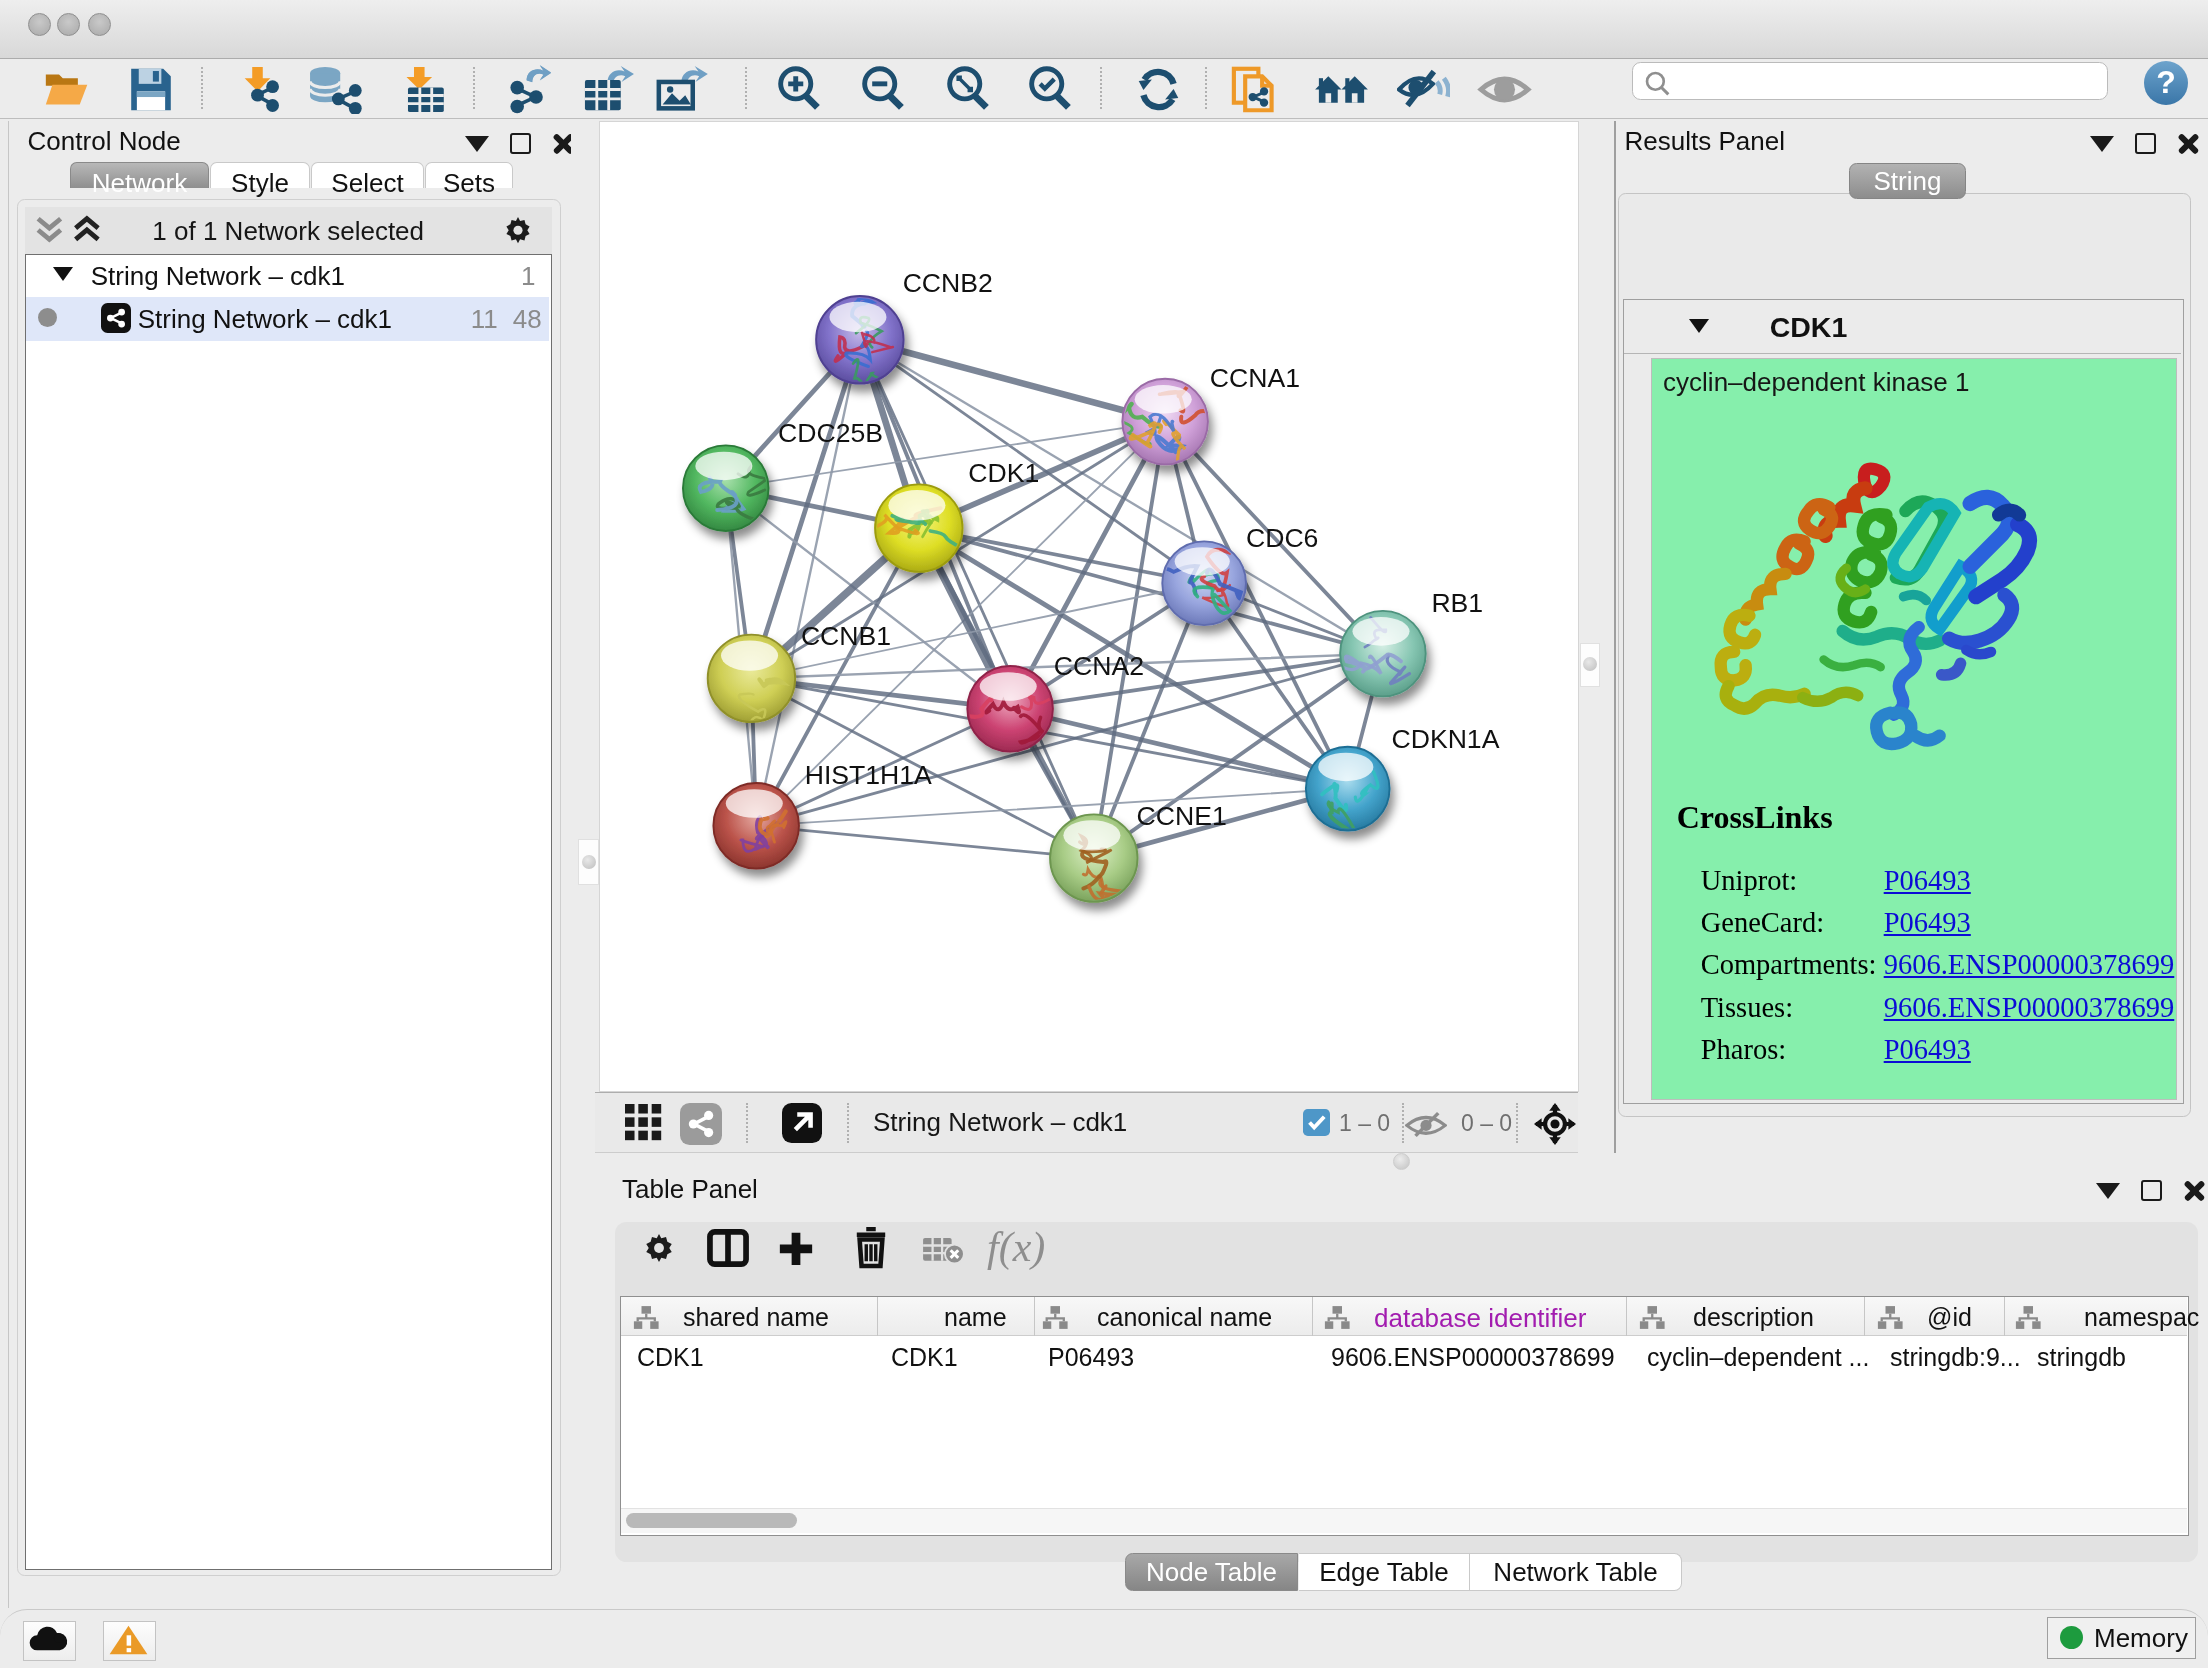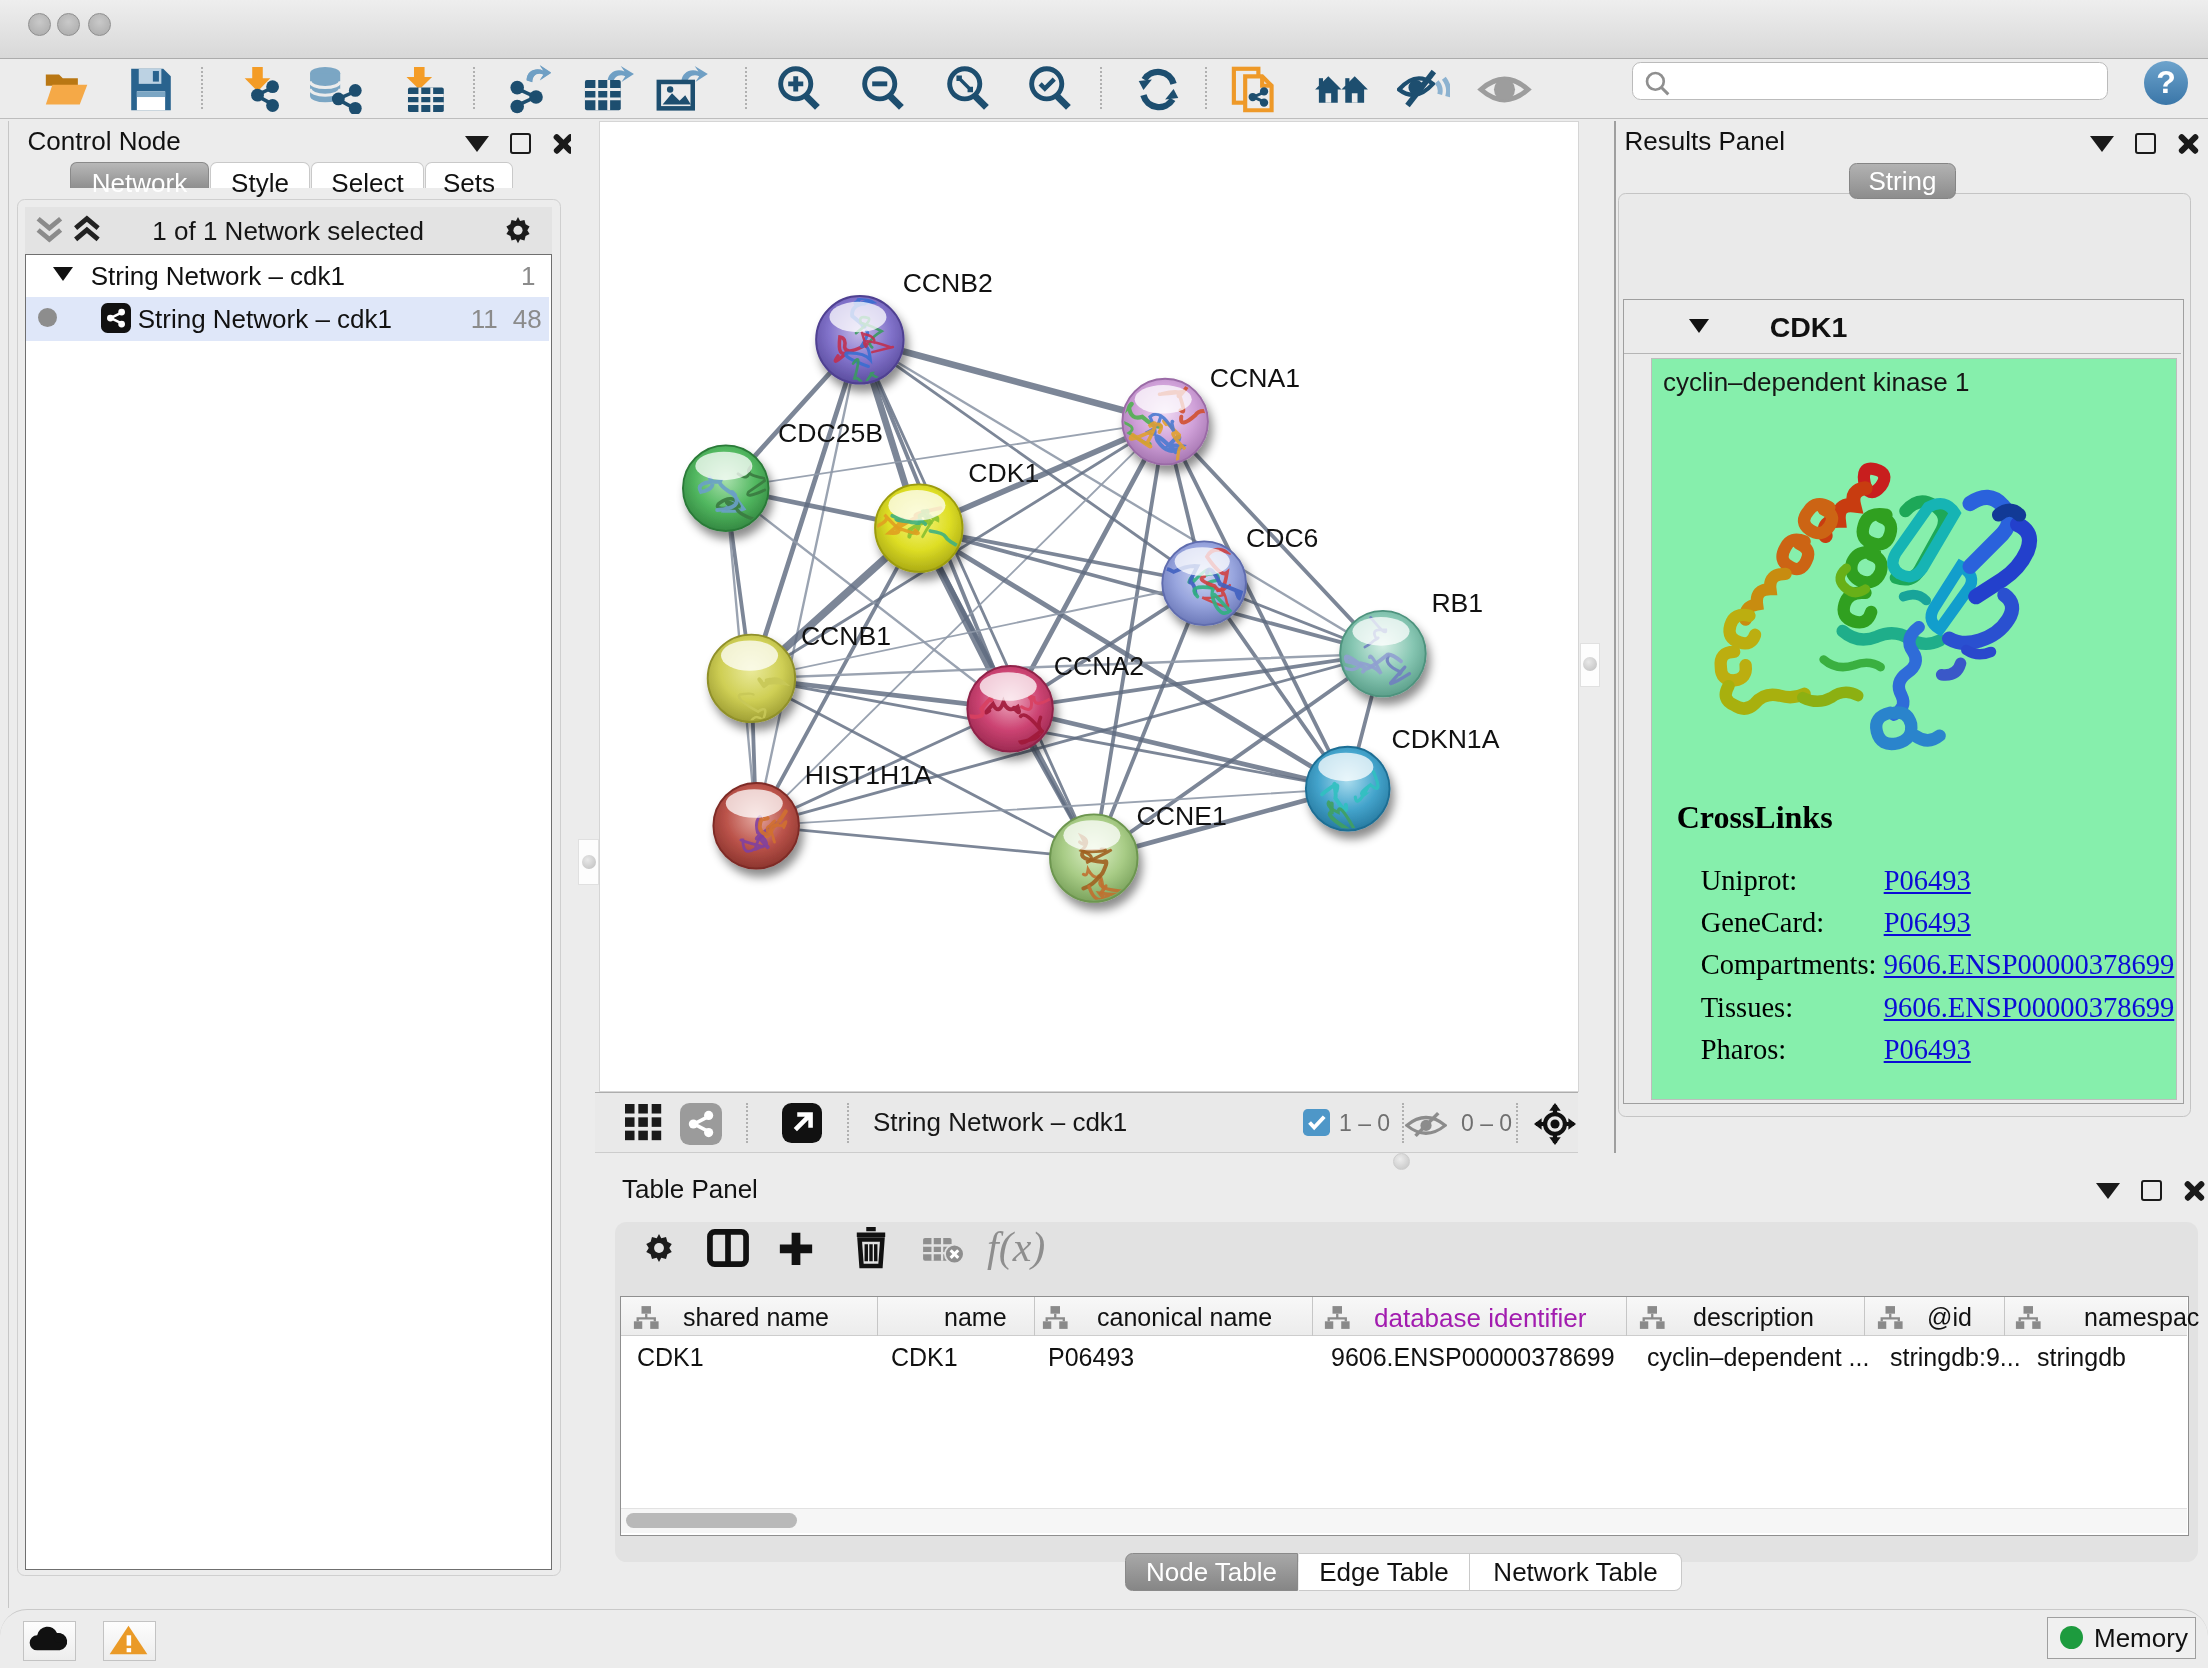--- a/index.html
+++ b/index.html
@@ -641,21 +641,21 @@
     </svg>
   </div>
   <div class="abs" id="rpanel">
     <div style="position:absolute;left:8.6px;top:4.8px" class="ptitle">Results Panel</div>
     <div class="pbtns" style="left:474px;top:11.4px">
         <span class="i-drop"></span>
         <span class="i-max"></span>
         <span class="i-close"></span>
       </div>
     <div style="position:absolute;left:1.9px;top:72px;width:573px;height:924px;background:#eaeaea;border:1.9px solid #c4c4c4;border-radius:7.6px"></div>
-    <div style="position:absolute;left:233px;top:42px;width:107px;height:36px;background:linear-gradient(#b2b2b2,#8d8d8d);border:1px solid #858585;border-radius:7.6px;color:#fff;font-size:26px;text-align:center;line-height:34px">String</div>
+    <div style="position:absolute;left:233px;top:42px;width:117px;height:36px;background:linear-gradient(#b2b2b2,#8d8d8d);border:1px solid #858585;border-radius:7.6px;color:#fff;font-size:26px;text-align:center;line-height:34px">String</div>
     <div style="position:absolute;left:6.7px;top:178px;width:561px;height:805px;background:#ebebeb;border:1.9px solid #9f9f9f">
       <div style="position:absolute;left:0;top:0;width:557px;height:54px;border-bottom:1.9px solid #b5b5b5">
         <span style="position:absolute;left:65px;top:19px;width:0;height:0;border-left:10.5px solid transparent;border-right:10.5px solid transparent;border-top:14.3px solid #111"></span>
         <span style="position:absolute;left:146px;top:11.4px;font-size:28.5px;font-weight:bold;color:#111">CDK1</span>
       </div>
       <div style="position:absolute;left:27px;top:58px;width:526px;height:742px;background:#86efac;border:1.9px solid #bdbdbd">
         <div style="position:absolute;left:11.4px;top:7.6px;font-size:26px;color:#161616">cyclin–dependent kinase 1</div>
         <svg style="position:absolute;left:27px;top:95px" width="371" height="314" viewBox="0 0 390 330" fill="none" stroke-linecap="round">
           <path d="M196 34 q-6 -22 10 -18 q16 4 6 18 q-10 12 -16 0 z" stroke="#c81e1e" stroke-width="13"></path>
           <path d="M196 36 q-16 2 -12 18 q-18 -2 -16 16 q-18 0 -14 16" stroke="#c83c10" stroke-width="15"></path>

